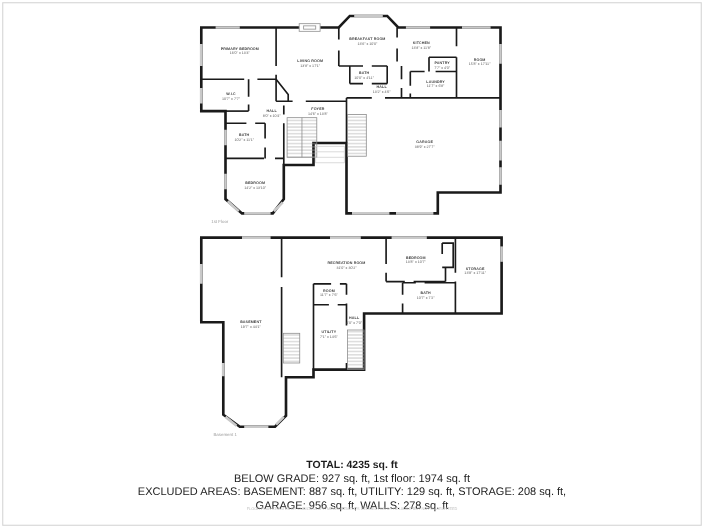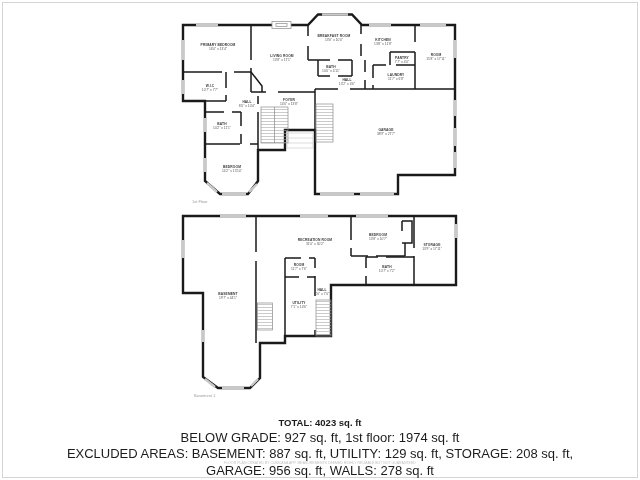--- a/index.html
+++ b/index.html
@@ -8,21 +8,21 @@
   .frame{position:absolute;inset:2px;border:1px solid #d5d5d5;pointer-events:none;}
   svg.plan{position:absolute;left:0;top:0;}
   .room{position:absolute;transform:translate(-50%,-50%) scale(0.55);white-space:nowrap;
         text-align:center;line-height:1.25;color:#3a3a3a;}
   .room .rn{font-size:6px;font-weight:700;letter-spacing:.2px;}
   .room .rd{font-size:6px;color:#5a5a5a;}
   .caption{position:absolute;font-size:8px;color:#9a9a9a;transform:scale(0.5);
            transform-origin:left top;white-space:nowrap;}
   .summary{position:absolute;left:0;top:417px;width:640px;text-align:center;color:#1c1c1c;}
   .summary .total{font-size:9.5px;font-weight:700;margin-bottom:1px;}
-  .summary .sline{font-size:13px;margin-top:1.5px;}
+  .summary .sline{font-size:10px;margin-top:1.5px;}
   .disclaimer{position:absolute;left:320px;top:461px;font-size:7px;color:#c2c2c2;
               transform:translateX(-50%) scale(0.5);transform-origin:center top;white-space:nowrap;}
 </style>
 </head>
 <body>
 
 <div id="canvas">
   <div class="frame"></div>
 
   <svg class="plan" width="640" height="480" viewBox="0 0 640 480">
@@ -214,19 +214,19 @@
     <div class="rn">UTILITY</div>
     <div class="rd">7'1" x 14'6"</div>
   </div>
   <div class="room" style="left:228px;top:296px">
     <div class="rn">BASEMENT</div>
     <div class="rd">19'7" x 44'1"</div>
   </div>
   <div class="caption" style="left:194px;top:393px">Basement 1</div>
 
   <div class="summary">
-    <div class="total">TOTAL: 4023 sq. ft</div>
+    <div class="total">TOTAL: 4235 sq. ft</div>
     <div class="sline">BELOW GRADE: 927 sq. ft, 1st floor: 1974 sq. ft</div>
     <div class="sline">EXCLUDED AREAS: BASEMENT: 887 sq. ft, UTILITY: 129 sq. ft, STORAGE: 208 sq. ft,</div>
     <div class="sline">GARAGE: 956 sq. ft, WALLS: 278 sq. ft</div>
   </div>
   <div class="disclaimer">FLOOR PLAN CREATED BY CUBICASA APP. MEASUREMENTS DEEMED HIGHLY RELIABLE BUT NOT GUARANTEED</div>
 </div>
 
 </body></html>

